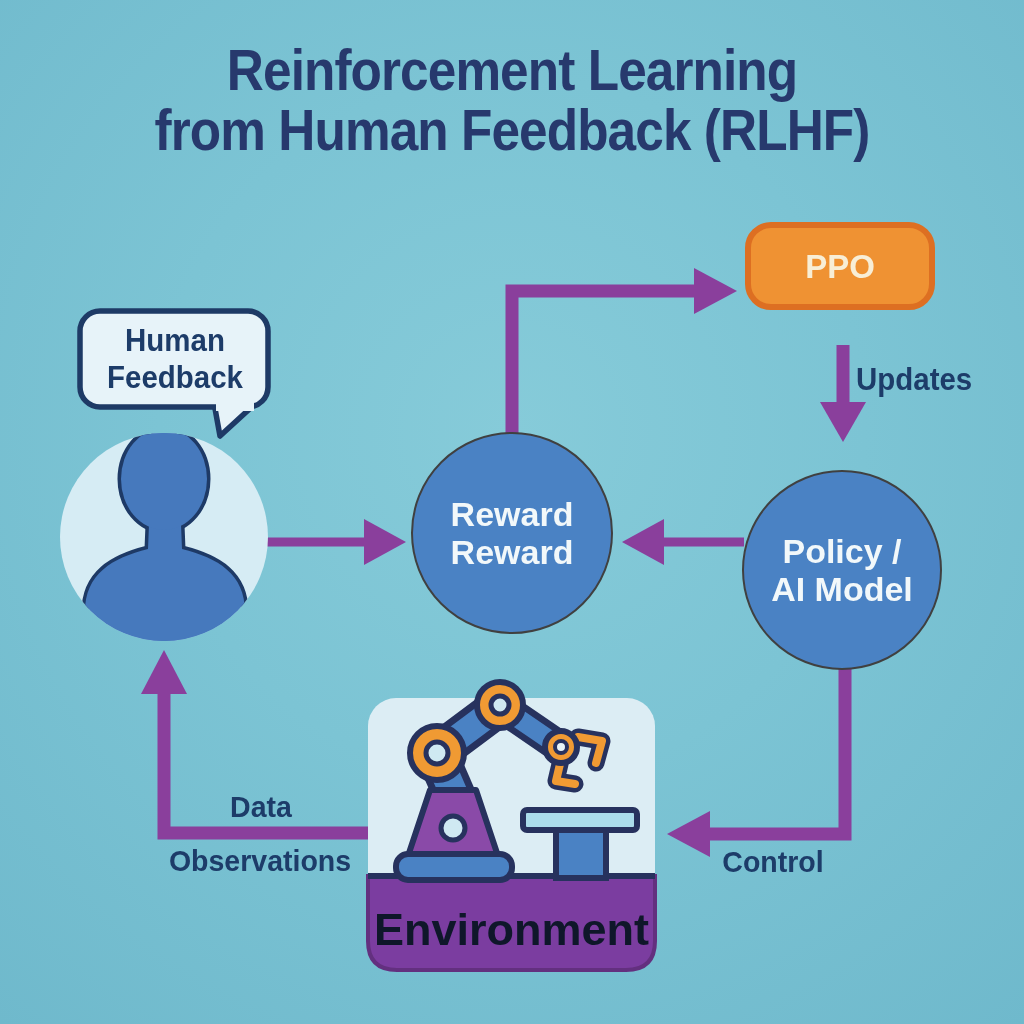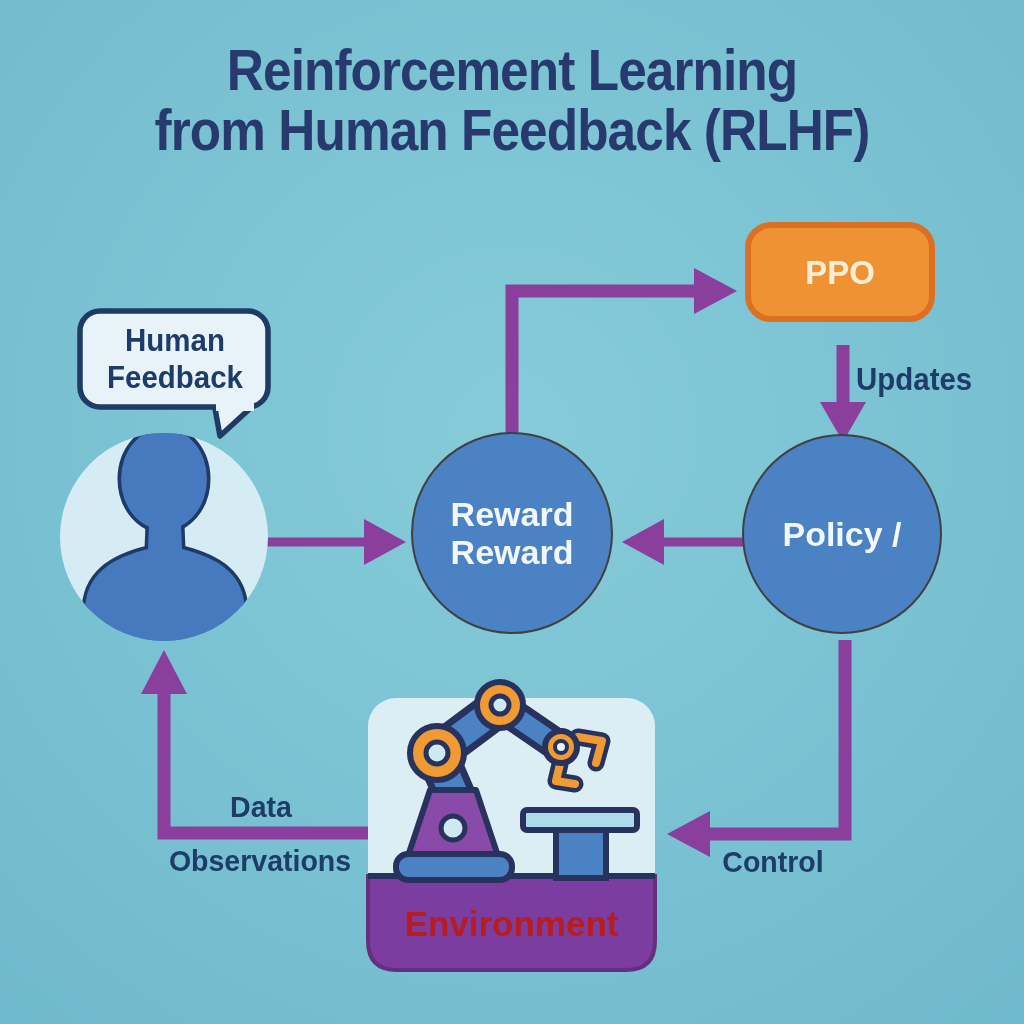--- a/index.html
+++ b/index.html
@@ -18,35 +18,35 @@
   .node{
     position:absolute;z-index:2;display:flex;flex-direction:column;
     align-items:center;justify-content:center;text-align:center;
     box-sizing:border-box;color:#f2f8fa;font-weight:700;
   }
   .circle-node{
     background:#4a82c4;border:2px solid #404040;border-radius:50%;
     font-size:34px;line-height:38px;
   }
   #reward-circle{left:411px;top:432px;width:202px;height:202px;}
-  #policy-circle{left:742px;top:434px;width:200px;height:200px;}
+  #policy-circle{left:742px;top:470px;width:200px;height:200px;}
   #ppo-box{
-    left:745px;top:222px;width:190px;height:100px;
+    left:745px;top:222px;width:190px;height:88px;
     background:#ef9233;border:6px solid #dd6f22;border-radius:26px;
     font-size:33px;line-height:37px;color:#f8eed6;
   }
   .bubble-txt{left:84px;top:322px;width:182px;text-align:center;
     font-size:31px;line-height:37px;transform:scaleX(.95);transform-origin:50% 0;}
   .edge-lb{font-size:30px;transform:scaleX(.95);transform-origin:50% 0;}
   #updates-lb{left:856px;top:362px;font-size:31px;transform-origin:0 0;}
   #data-lb{left:201px;top:790px;width:120px;text-align:center;}
   #obs-lb{left:150px;top:844px;width:220px;text-align:center;}
   #control-lb{left:703px;top:845px;width:140px;text-align:center;}
   #env-lb{left:368px;top:904px;width:287px;text-align:center;
-    font-size:35px;color:#b91c1c;}
+    font-size:45px;color:#0f172a;}
 </style>
 </head>
 <body>
 
 <svg id="diagram-svg" width="1024" height="1024" viewBox="0 0 1024 1024">
   <defs>
     <clipPath id="person-clip">
         <circle cx="164" cy="537" r="104"></circle>
       </clipPath>
   </defs>
@@ -141,20 +141,21 @@
   <div>Feedback</div>
 </div>
 
 <div class="node circle-node" id="reward-circle">
   <div>Reward</div>
   <div>Reward</div>
 </div>
 
 <div class="node circle-node" id="policy-circle">
   <div>Policy /</div>
+  <div>AI Model</div>
 </div>
 
 <div class="node" id="ppo-box">
   <div>PPO</div>
 </div>
 
 <div class="txt edge-lb" id="updates-lb">Updates</div>
 <div class="txt edge-lb" id="data-lb">Data</div>
 <div class="txt edge-lb" id="obs-lb">Observations</div>
 <div class="txt edge-lb" id="control-lb">Control</div>

